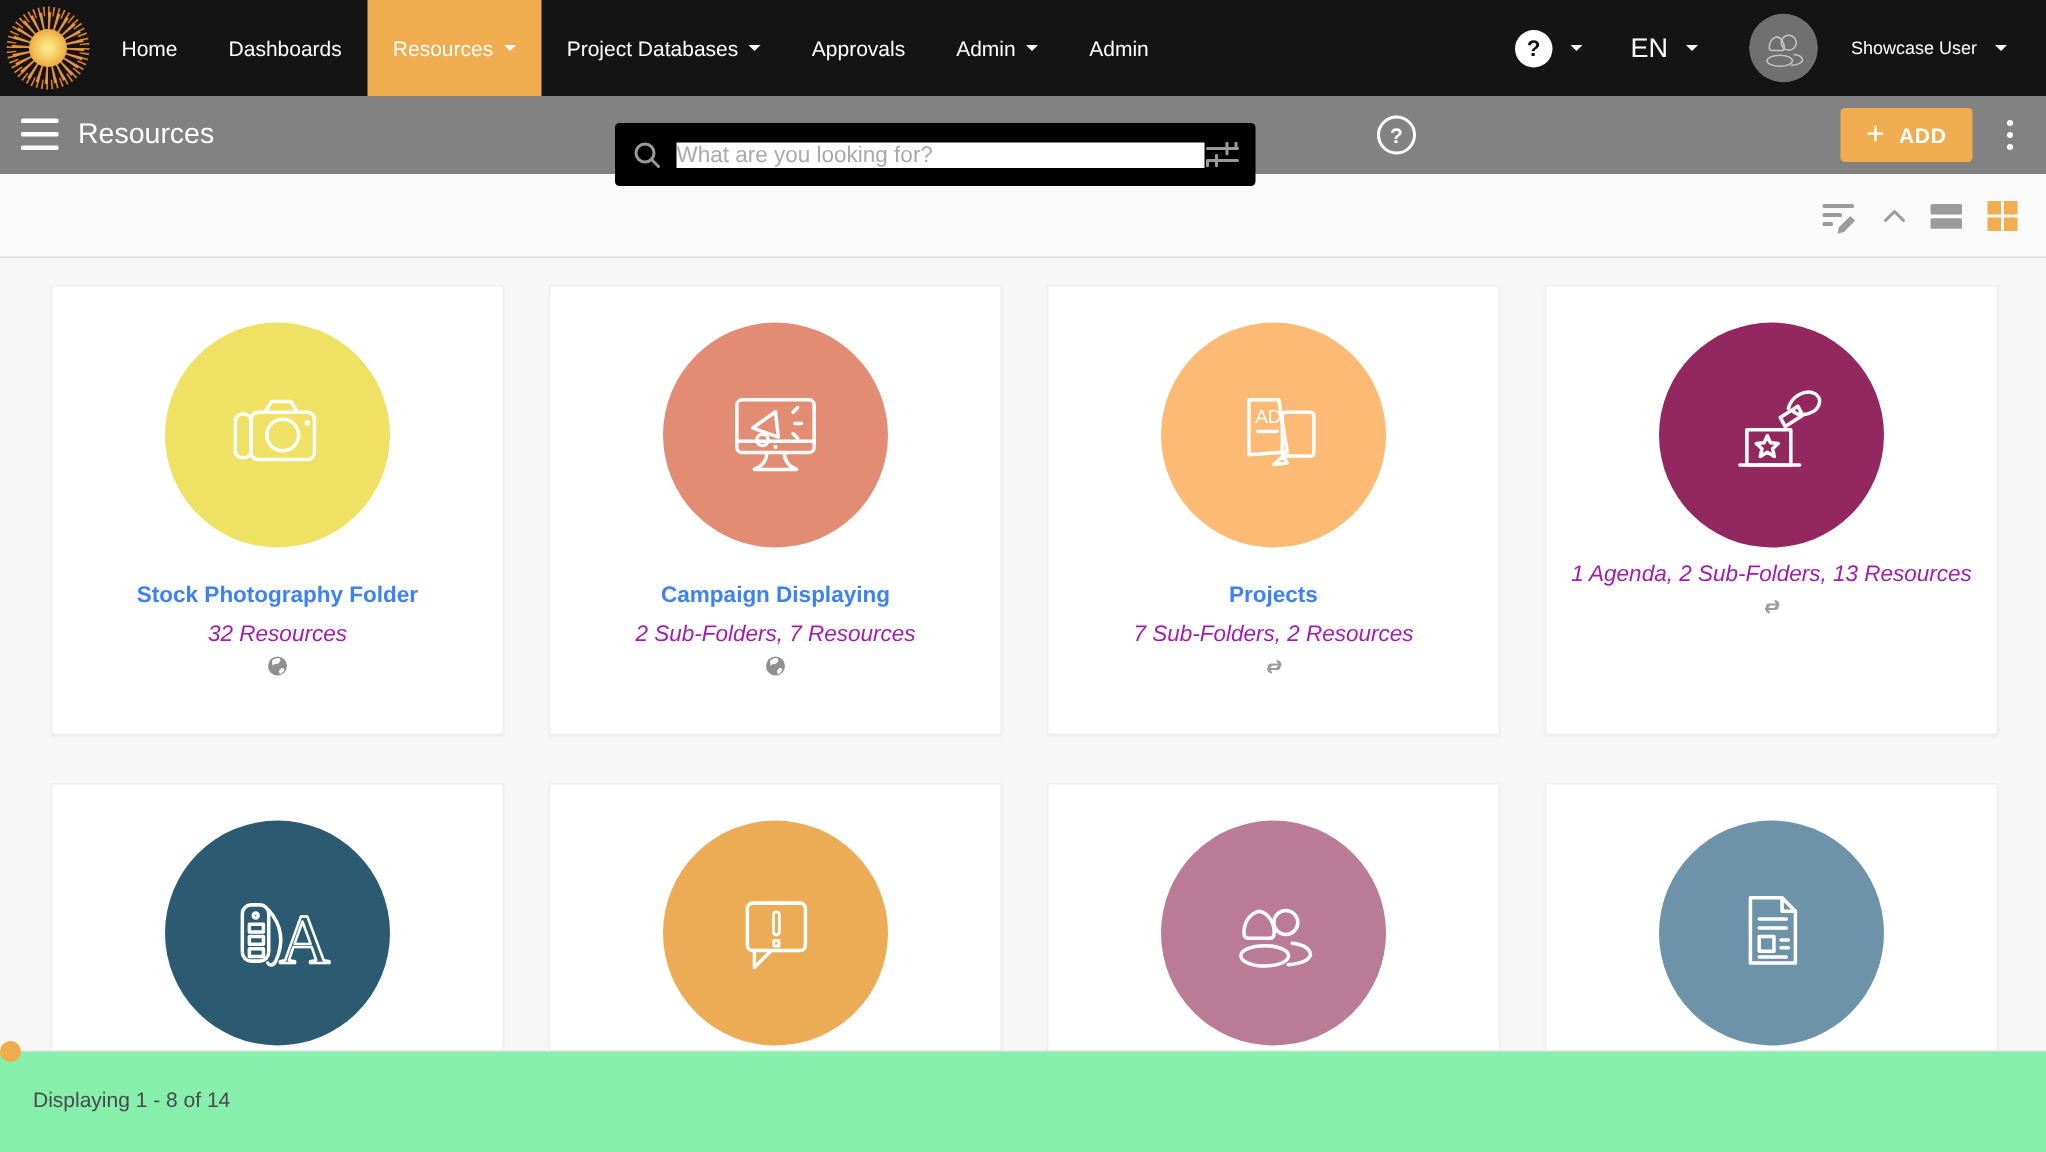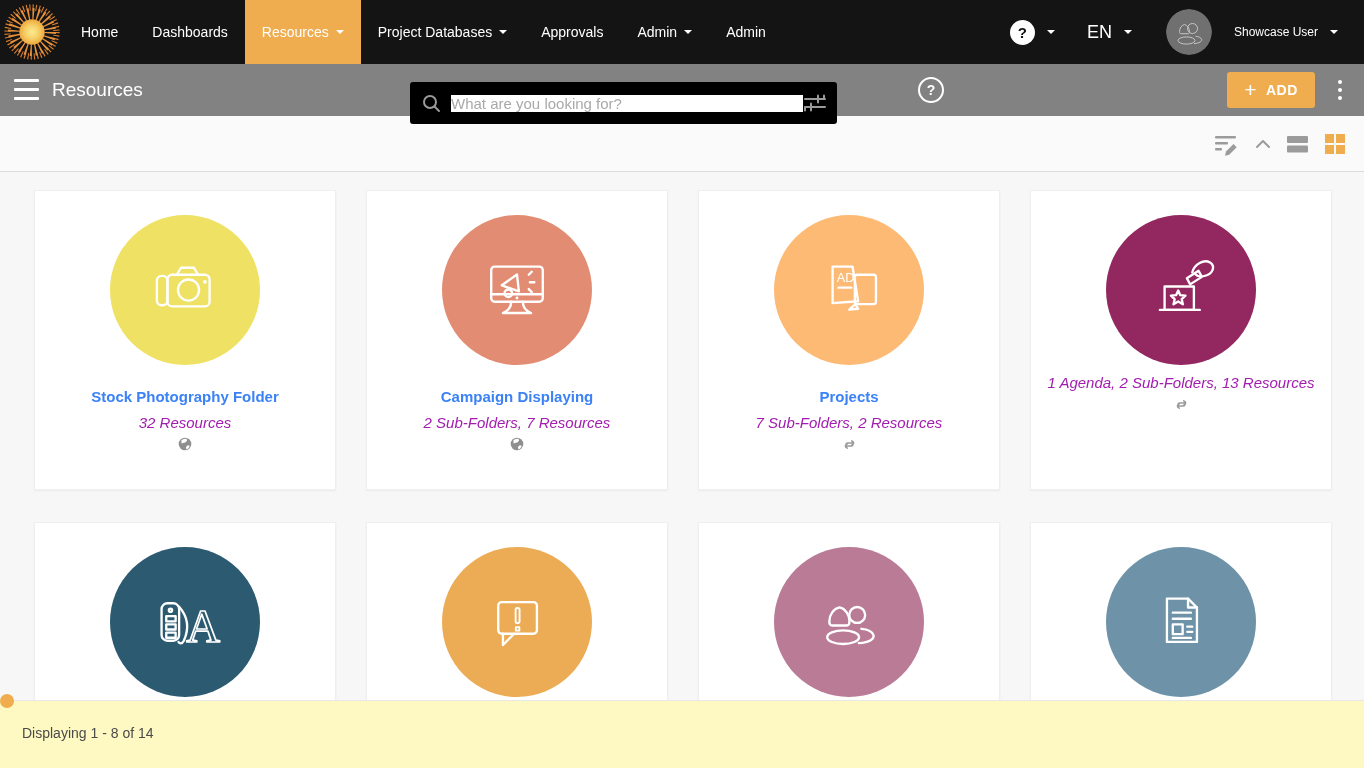--- a/index.html
+++ b/index.html
@@ -40,21 +40,21 @@
   
   .content { padding:18px 32px 0 34px; }
   .grid { display:grid; grid-template-columns:repeat(4, 302px); column-gap:30px; row-gap:32px; }
   .card { background:#fff; border:1px solid #EFEFEF; box-shadow:0 1px 2px rgba(0,0,0,0.05); height:300px; text-align:center; cursor:pointer; }
   .circle { width:150px; height:150px; border-radius:50%; margin:24px auto 0; display:flex; align-items:center; justify-content:center; }
   .card-title { margin-top:23px; font-size:15px; font-weight:bold; color:#3b82f6; }
   .card-subtitle { margin-top:9px; font-size:15px; font-style:italic; color:#a21caf; }
   .card-badge { margin-top:5px; display:flex; justify-content:center; }
 
   
-  .footer { position:absolute; left:0; top:700px; width:1364px; height:68px; background:#fef9c3; border-top:1px solid #E8E8E8; z-index:5; }
+  .footer { position:absolute; left:0; top:700px; width:1364px; height:68px; background:#86efac; border-top:1px solid #E8E8E8; z-index:5; }
   .scroll-dot { position:absolute; left:0; top:-7px; width:14px; height:14px; border-radius:50%; background:#F0AD4E; cursor:grab; }
   .status-text { padding:24px 0 0 22px; font-size:14px; color:#4A4A4A; }
 </style>
 </head>
 <body>
 
 <div class="topnav">
   <div class="logo-box">
     <svg width="58" height="58" viewBox="0 0 64 64">
       <defs>

